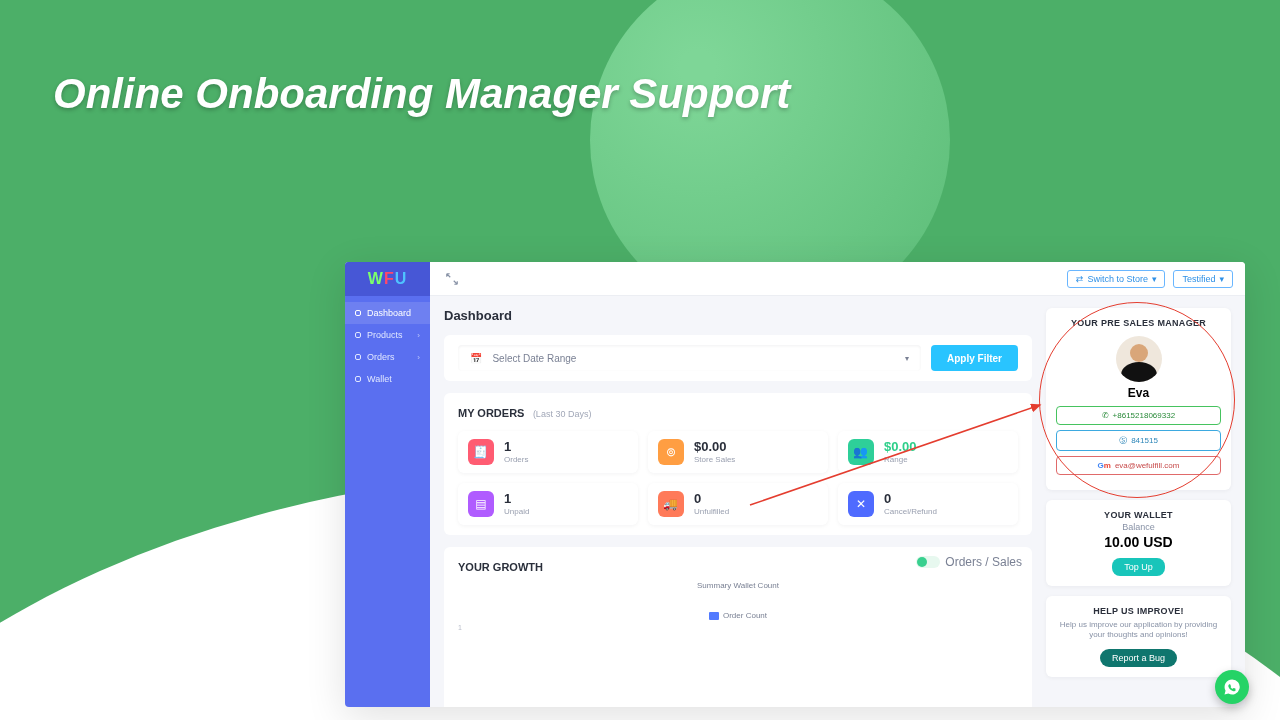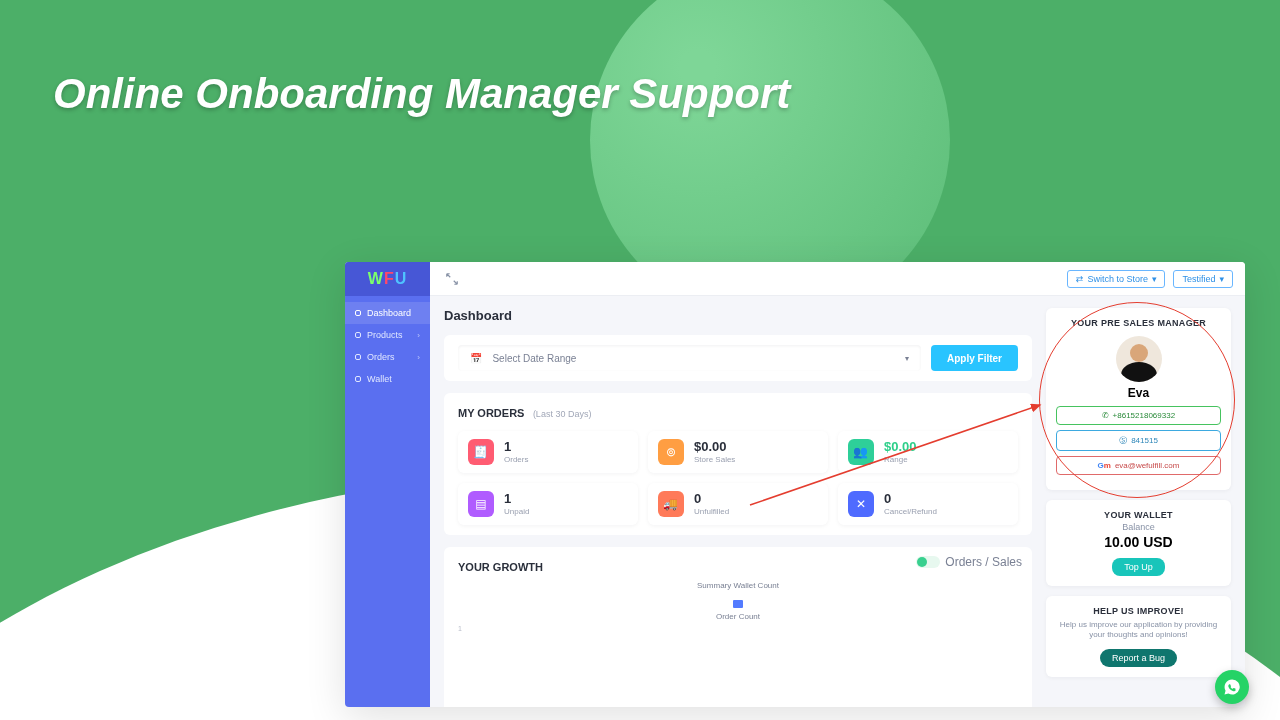--- a/index.html
+++ b/index.html
@@ -70,21 +70,21 @@
   .stat.green .v{color:#2ecf8a;}
 
   .growth { position:relative; }
   .toggle { position:absolute; right:10px; top:8px; display:flex; align-items:center; gap:5px;
             font-size:12px; color:#7a8194; }
   .sw { width:24px; height:12px; background:#e7f8ef; border-radius:6px; position:relative; }
   .sw::after{content:"";position:absolute;left:1px;top:1px;width:10px;height:10px;
              border-radius:50%;background:#39d08f;}
   .chart-title{font-size:8px;text-align:center;color:#7a8194;margin-top:6px;}
   .legend { display:flex; justify-content:center; align-items:center; gap:4px;
-            font-size:8px; color:#7a8194; margin-top:10px;flex-direction:column; }
+            font-size:8px; color:#7a8194; margin-top:21px; }
   .legend .box{width:10px;height:8px;background:#537bff;border-radius:1px;}
   .chart-area { height:100px; position:relative; margin-top:4px; }
   .yaxis { position:absolute; left:0; top:0; font-size:7px; color:#b8bdca; }
 
   .col-right { width:185px; display:flex; flex-direction:column; gap:10px; }
   .rcard { background:#fff; border-radius:6px; padding:10px; text-align:center;
            box-shadow:0 1px 4px rgba(20,20,40,.05); }
   .rcard h4 { font-size:9px; font-weight:700; color:#2a2f3b; letter-spacing:.3px; }
   .avatar { width:46px;height:46px;border-radius:50%;margin:8px auto 4px;
             background:#efe7dc; position:relative; overflow:hidden; }

